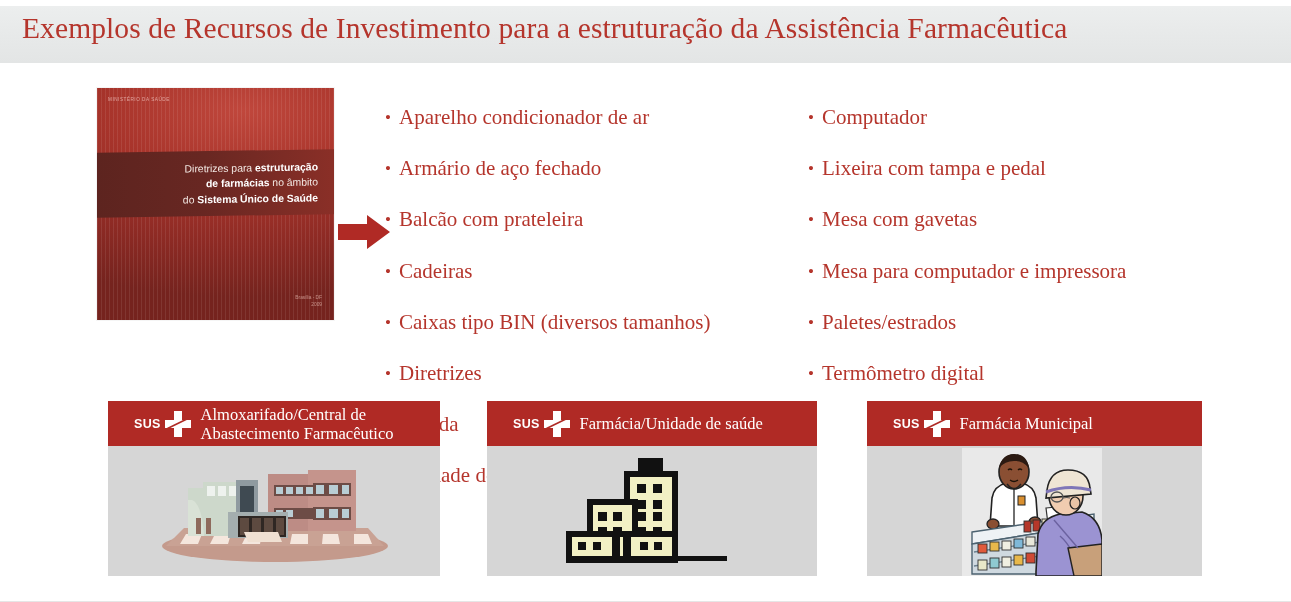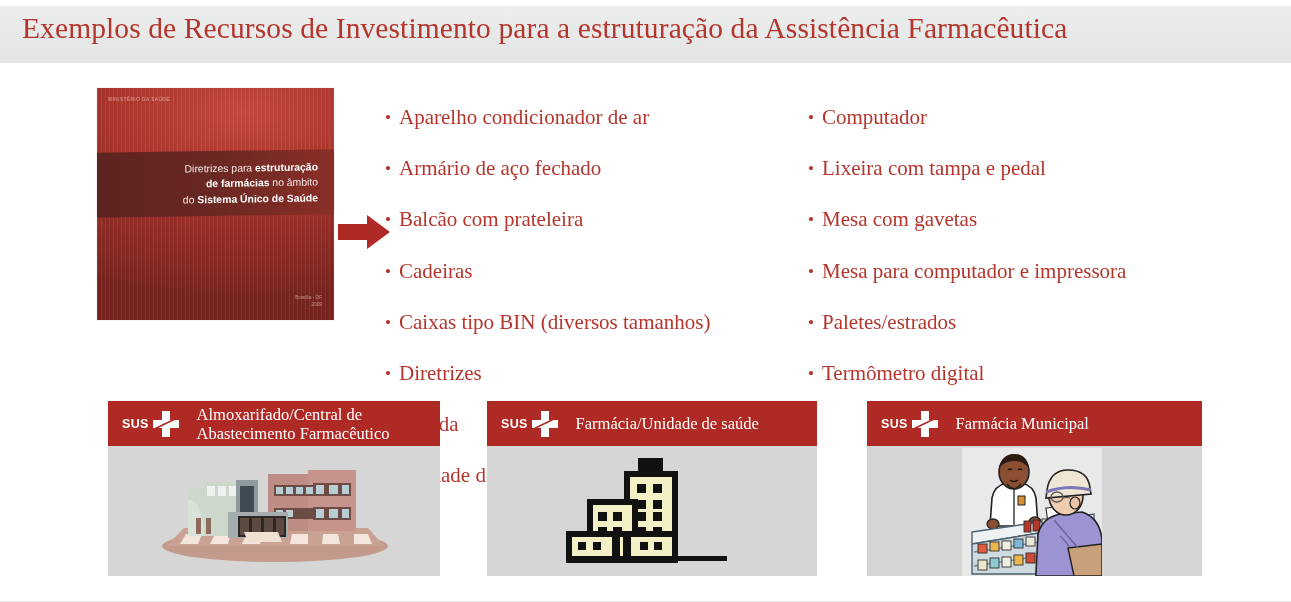--- a/index.html
+++ b/index.html
@@ -134,41 +134,41 @@
   
   .card {
     position: absolute;
     top: 401px;
   }
   .card-header {
     height: 45px;
     background: #b02a25;
     display: flex;
     align-items: center;
-    padding-left: 14px;
+    padding-left: 26px;
     box-sizing: border-box;
   }
   .sus-logo {
     display: flex;
     align-items: center;
     flex: 0 0 auto;
   }
   .sus-word {
     font-family: "Liberation Sans", "DejaVu Sans", sans-serif;
     font-weight: 700;
     font-size: 12.5px;
     letter-spacing: 0.3px;
     color: #ffffff;
   }
   .sus-cross { margin-left: 2px; display:block; }
   .card-title {
     color: #ffffff;
     font-size: 16.5px;
     line-height: 19px;
-    margin-left: 16px;
+    margin-left: 8px;
     white-space: pre-line;
   }
   .card-body {
     background: #d6d6d6;
     position: relative;
     overflow: hidden;
   }
   #card-1 { left: 108px; width: 332px; }
   #card-1 .card-body { height: 130px; }
   #card-2 { left: 487px; width: 330px; }

